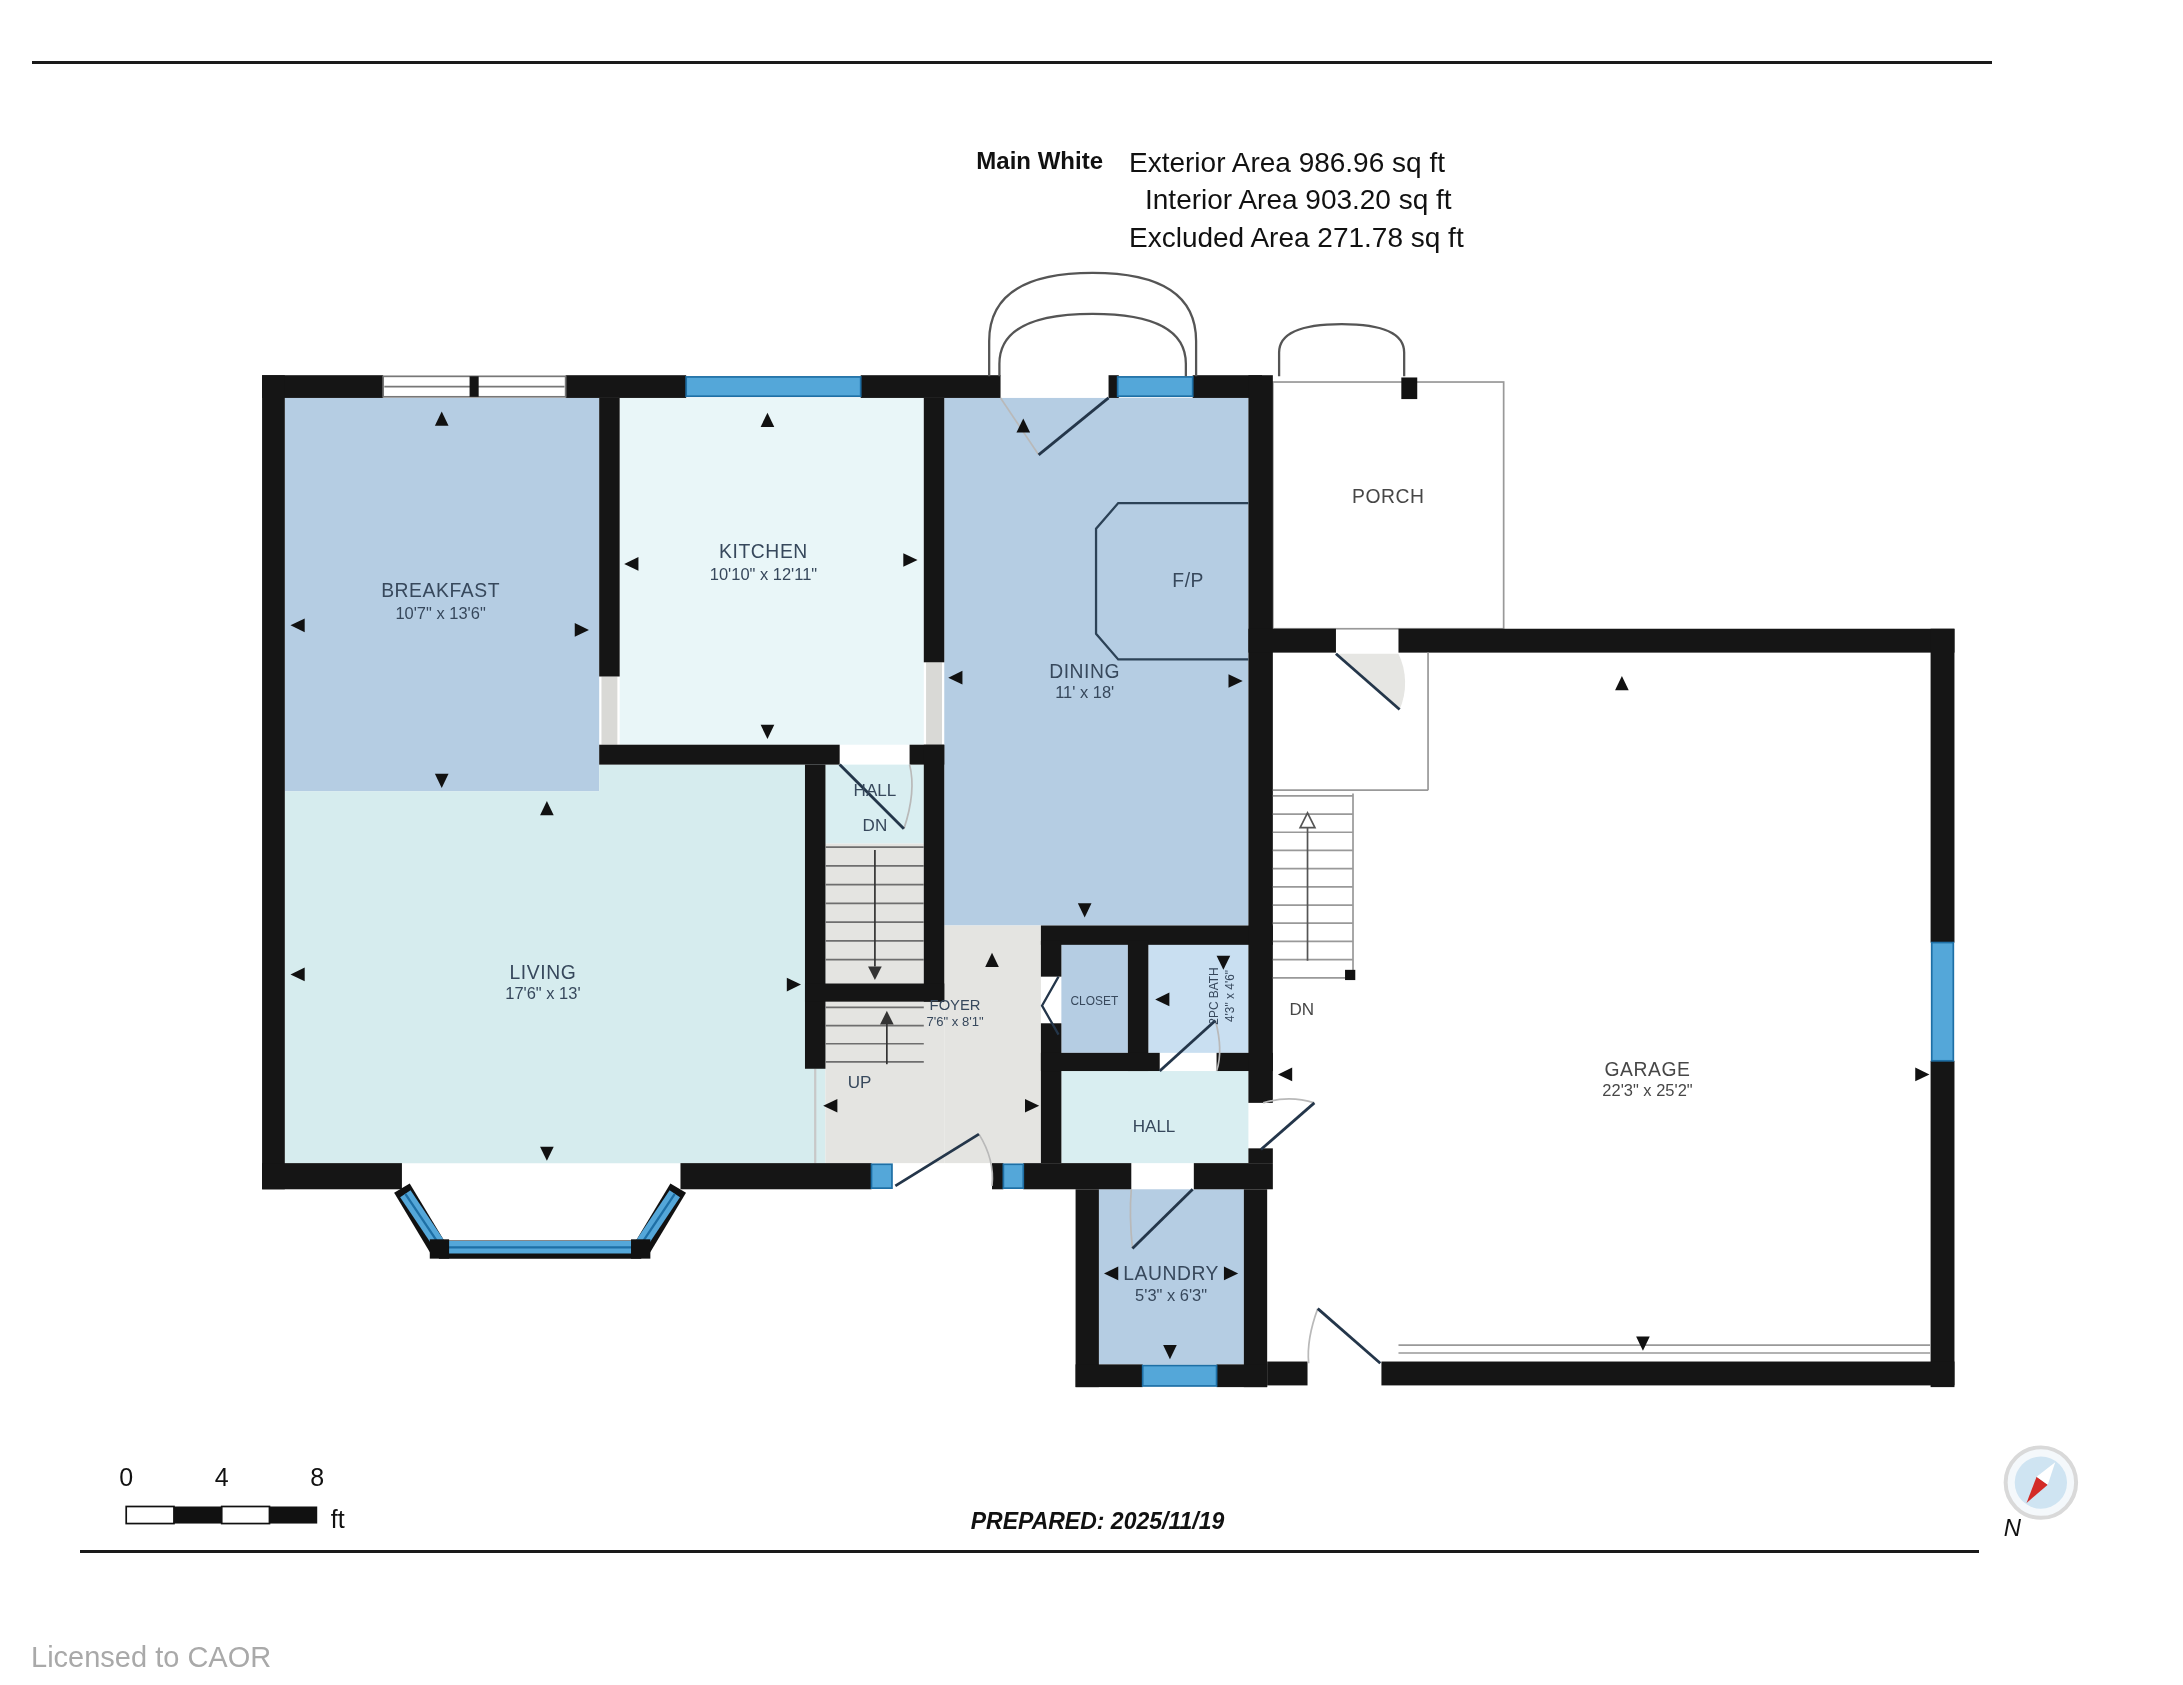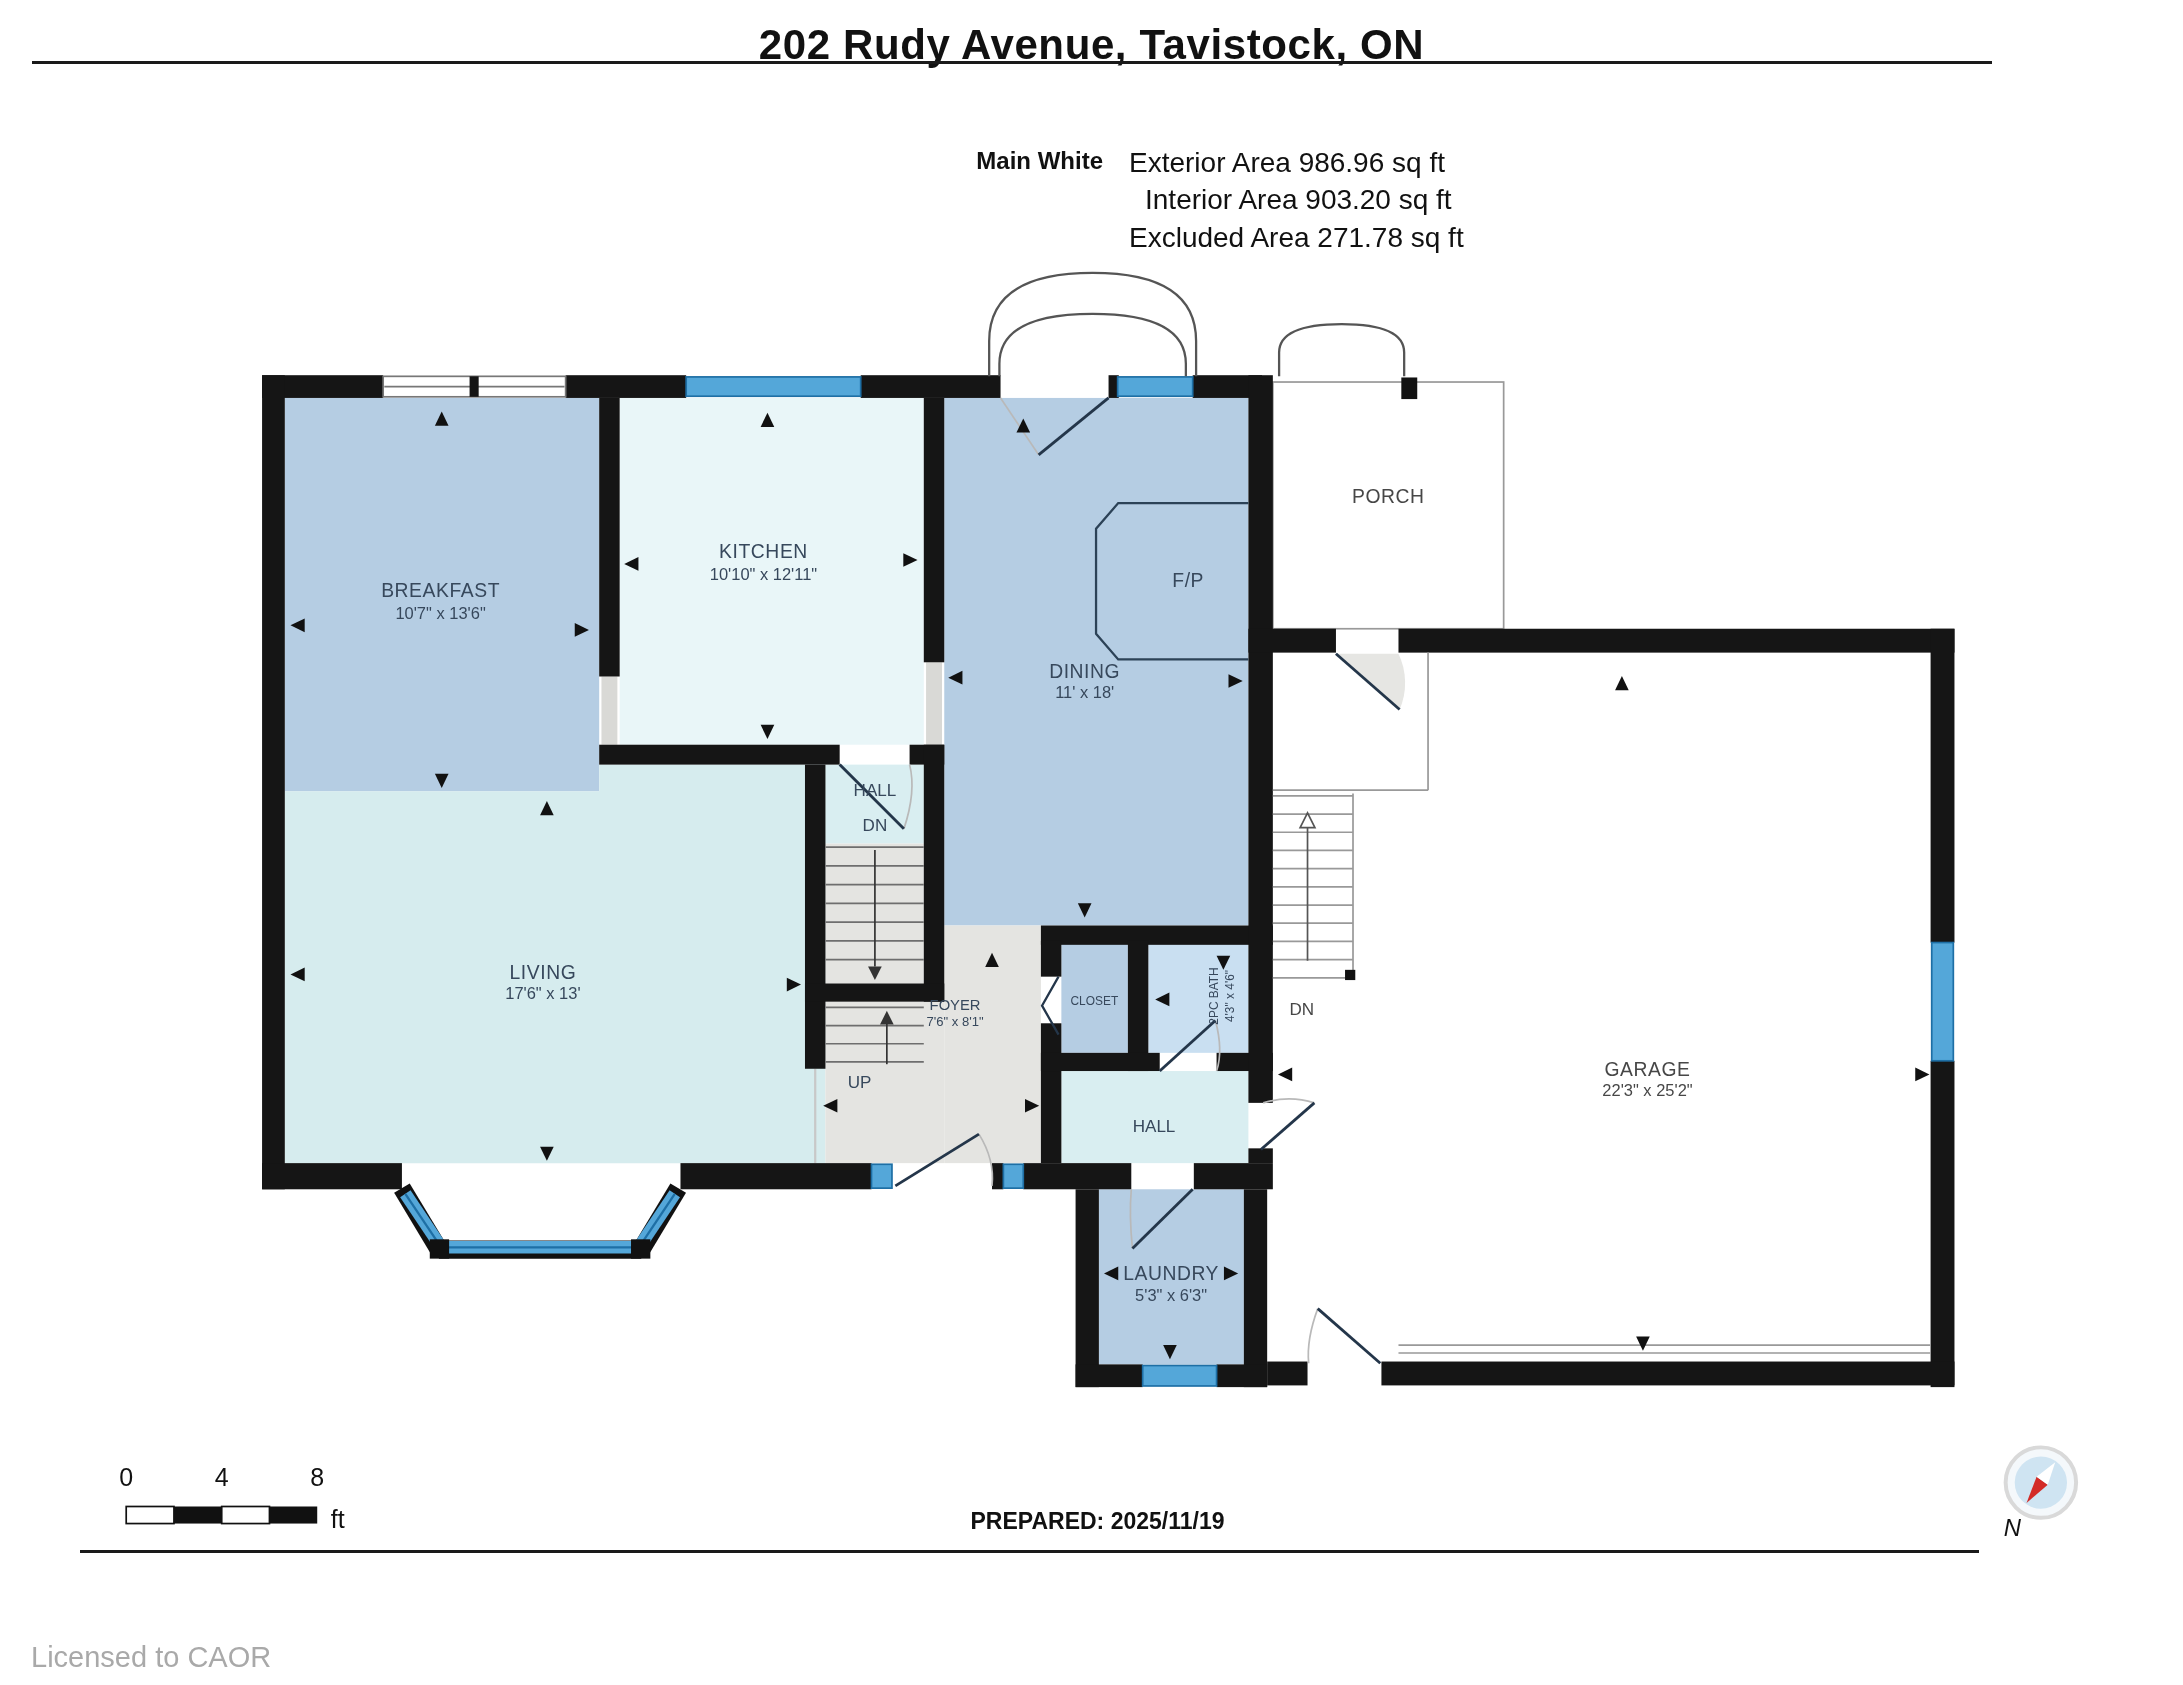--- a/index.html
+++ b/index.html
@@ -7,21 +7,21 @@
         font-family:"Liberation Sans",sans-serif;color:#111;}
   .title{position:absolute;left:0;top:20.5px;width:100%;text-align:center;
          font-size:42px;font-weight:bold;letter-spacing:0.6px;}
   .rule{position:absolute;background:#1a1a1a;}
   .rule.top{left:32px;top:61px;width:1960px;height:3.4px;}
   .rule.bottom{left:80px;top:1550px;width:1899px;height:3.4px;}
   .floorlabel{position:absolute;top:147px;right:1080px;font-size:24px;font-weight:bold;white-space:nowrap;}
   .arealine{position:absolute;left:1129px;font-size:28px;white-space:nowrap;}
   .a1{top:147px;} .a2{top:184px;margin-left:16px;} .a3{top:222px;}
   .prepared{position:absolute;left:870px;top:1508px;width:455px;text-align:center;
-            font-size:23px;font-weight:bold;}
+            font-size:23px;font-weight:bold;font-style:italic;}
   .disclaimer{position:absolute;left:80px;top:1562px;width:1899px;text-align:center;
               font-size:21.6px;color:#1a1a1a;}
   .license{position:absolute;left:31px;top:1641px;font-size:29px;color:#a9a9a9;}
   svg{position:absolute;left:0;top:0;}
   svg text{font-family:"Liberation Sans",sans-serif;fill:#37485c;}
   .rlbl{font-size:34px;letter-spacing:1px;}
   .rdim{font-size:29px;}
   .glbl{fill:#474747;}
   .small{font-size:26px;}
   .xsmall{font-size:23px;}
@@ -36,21 +36,20 @@
   .arch{stroke:#555;stroke-width:4;fill:none;}
   .arr{fill:#111;}
   .scaletick{font-size:44px;fill:#111;}
   .north{font-size:42px;font-style:italic;fill:#111;}
 </style>
 </head>
 <body>
 
 <div class="page">
 
-  <div class="title">202 Rudy Avenue, Tavistock, ON</div>
   <div class="rule top"></div>
 
   <div class="floorlabel">Main White</div>
   <div class="arealine a1">Exterior Area 986.96 sq ft</div>
   <div class="arealine a2">Interior Area 903.20 sq ft</div>
   <div class="arealine a3">Excluded Area 271.78 sq ft</div>
 
   <svg width="2183" height="1685" viewBox="0 0 3840 2964">
     <defs>
       <path id="arw" d="M0,-16 L12,9 L-12,9 Z"></path>

